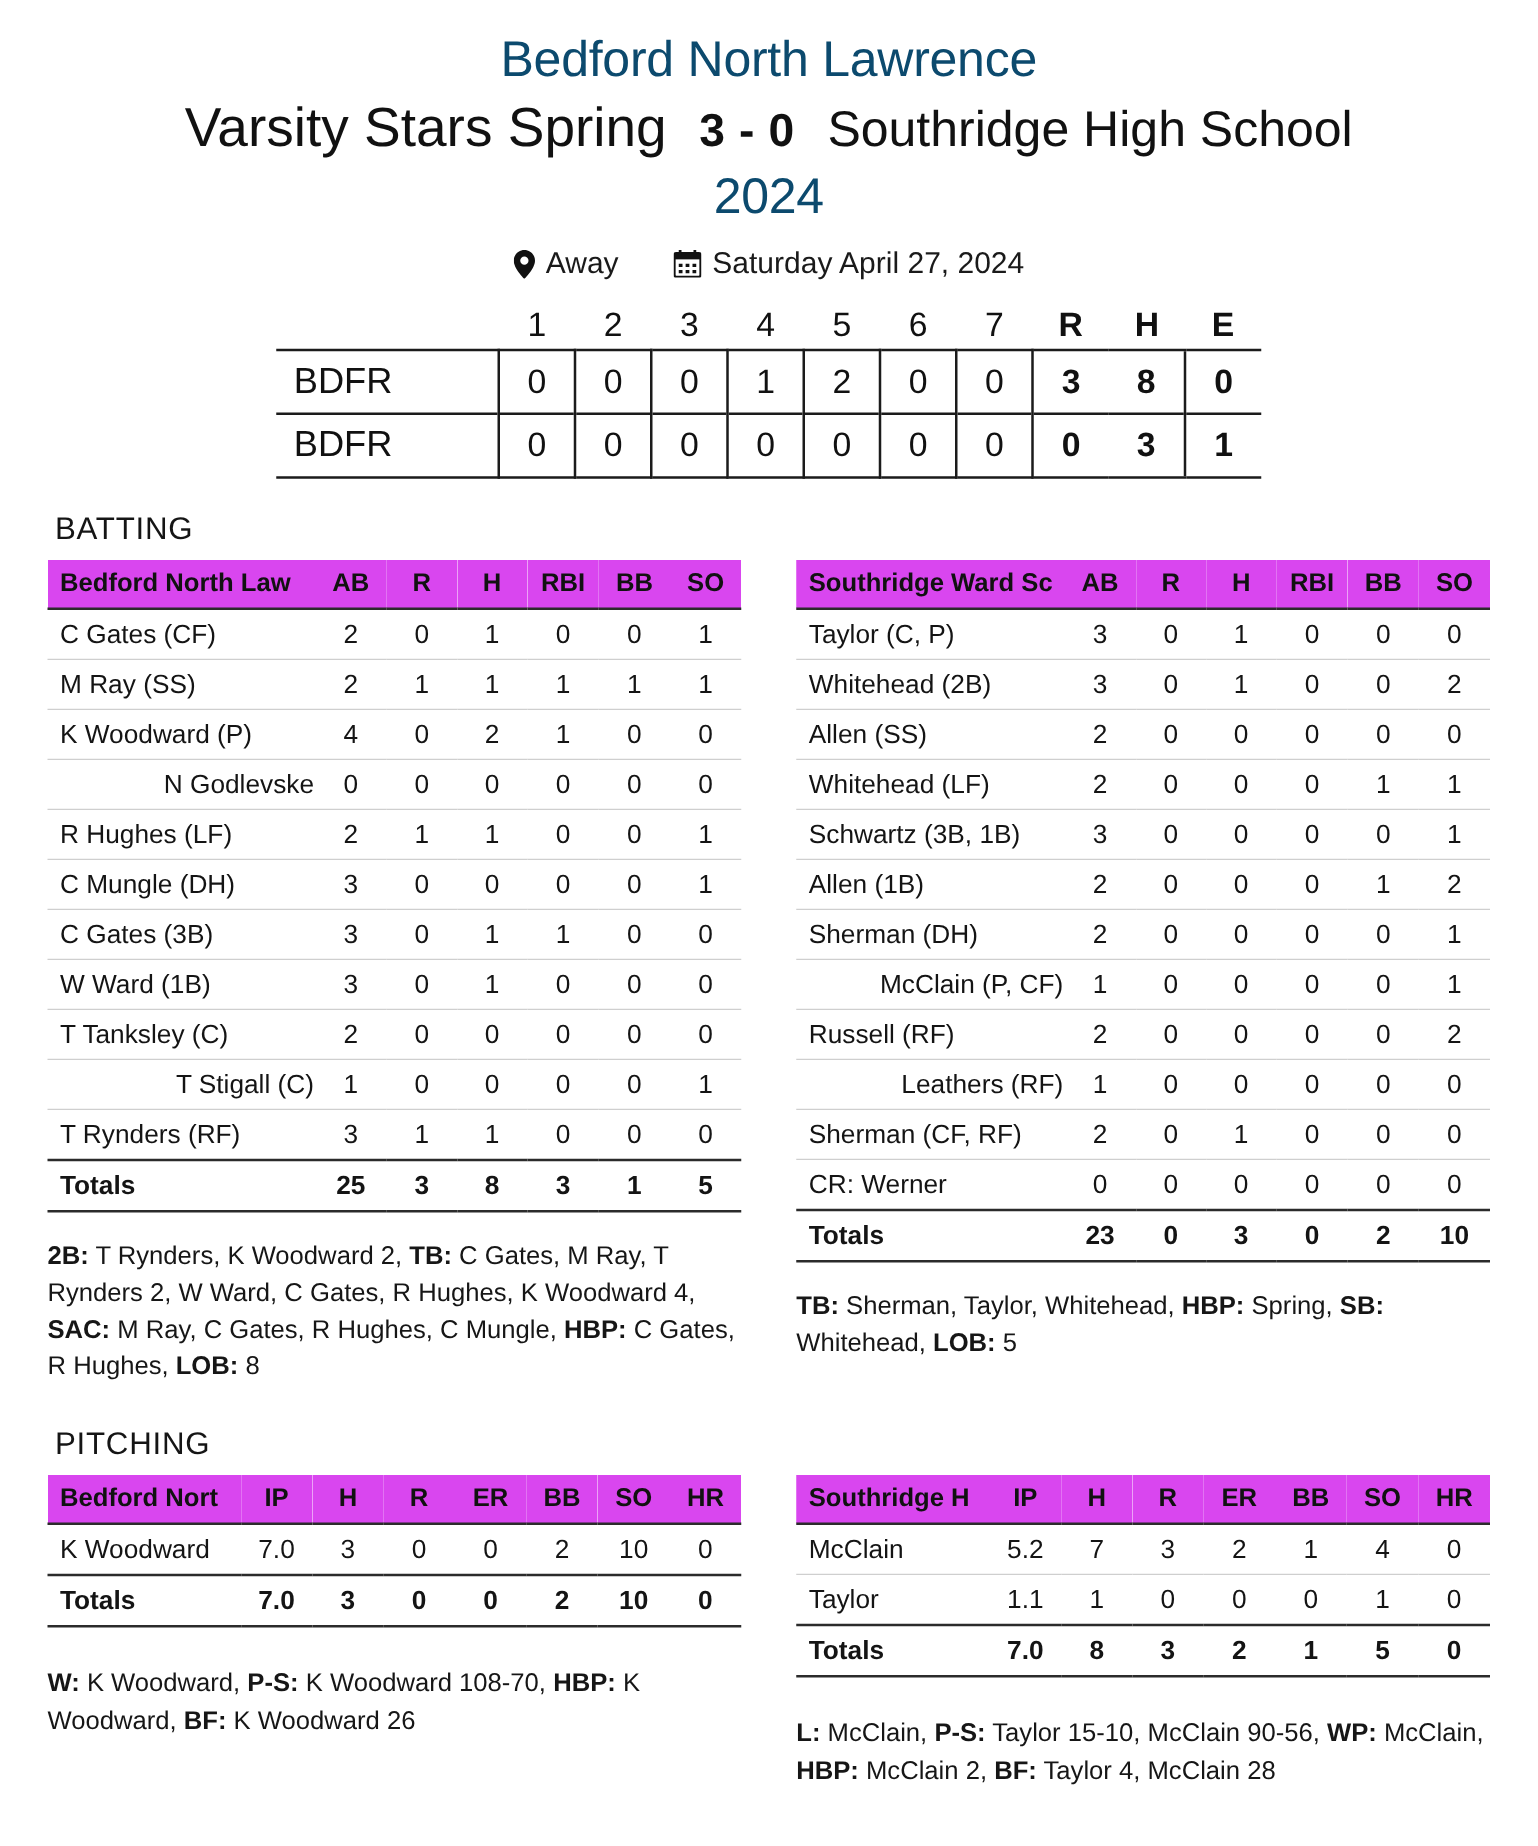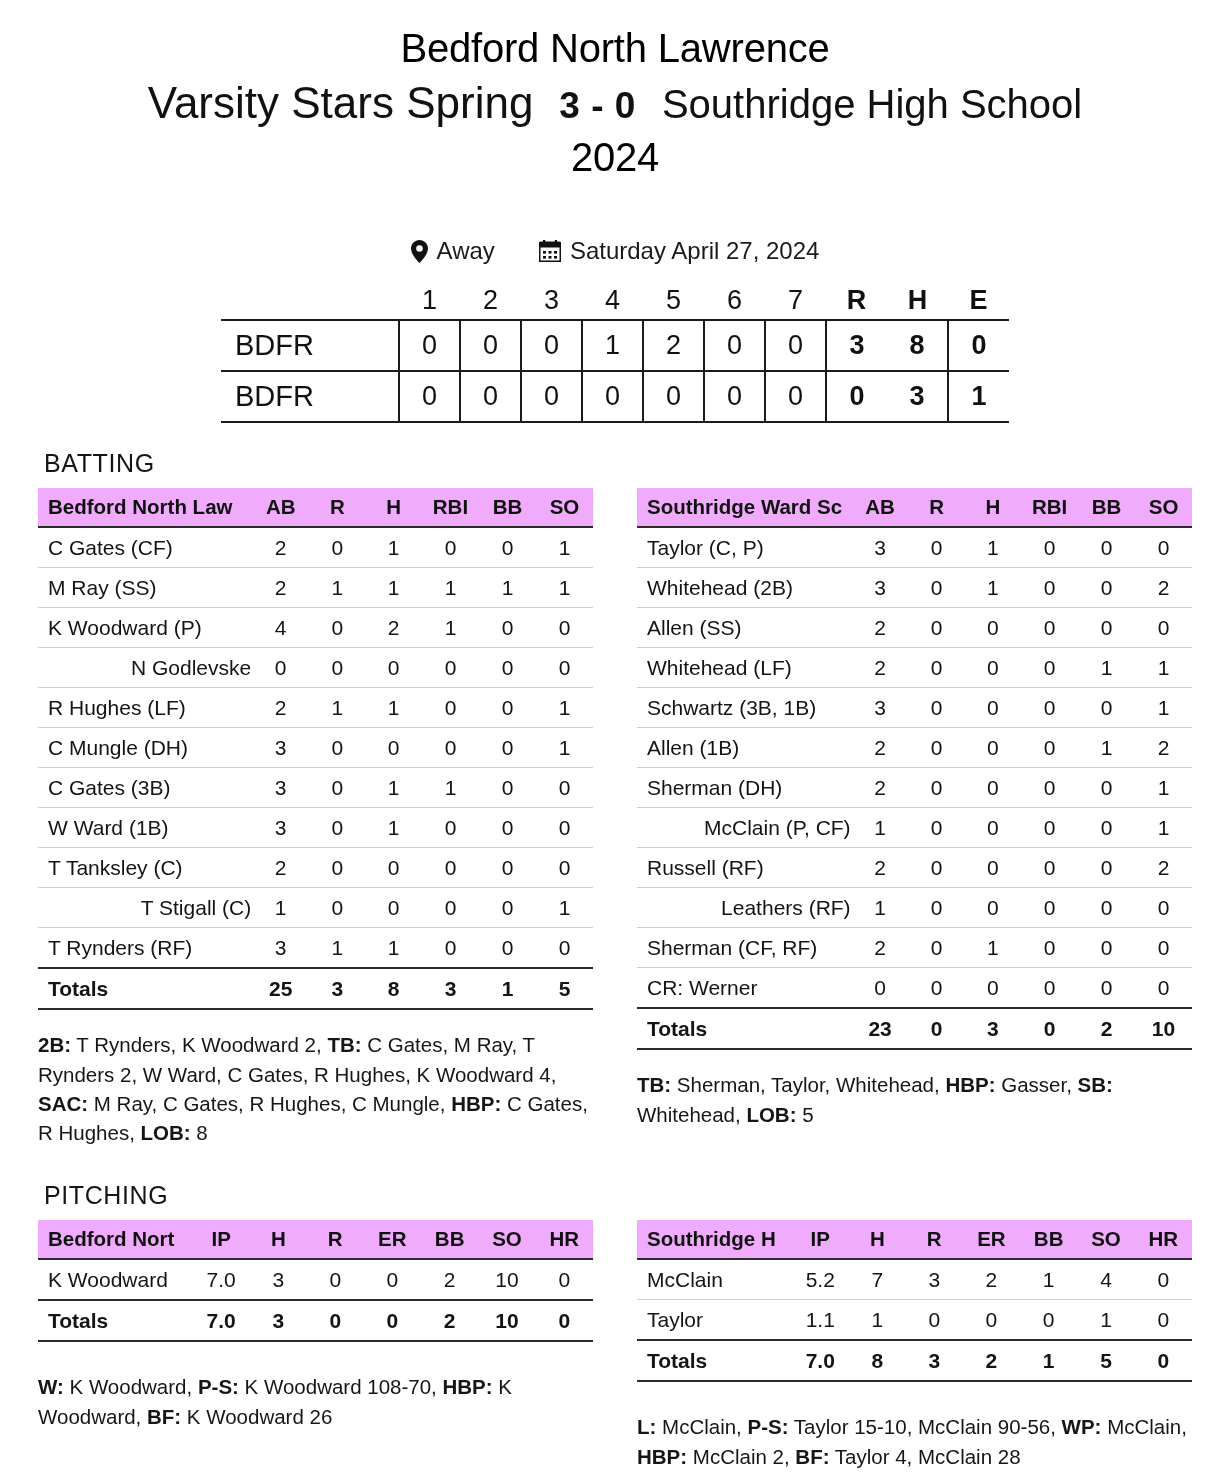--- a/index.html
+++ b/index.html
@@ -26,21 +26,21 @@
   
   .header {
     padding-top: 22px;
     text-align: center;
   }
   .title-line {
     font-size: 40px;
     line-height: 1.30;
     font-weight: 400;
     letter-spacing: -0.2px;
-    color: #000000;
+    color: #0c4a6e;
     display: block;
   }
   .title-row {
     display: block;
     text-align: center;
   }
   .team-left {
     font-size: 44px;
     line-height: 1.30;
   }
@@ -59,21 +59,20 @@
     color: #1a1a1a;
     display: flex;
     justify-content: center;
     align-items: center;
     gap: 44px;
   }
   .meta .chunk {
     display: inline-flex;
     align-items: center;
     gap: 9px;
-    margin-top: 40px;
   }
   .pin-icon svg, .cal-icon svg { display: block; }
 
   
   .linescore-wrap {
     margin-top: 16px;
     display: flex;
     justify-content: center;
   }
   table.linescore {
@@ -135,21 +134,21 @@
     align-items: flex-start;
   }
   .col { width: 566px; }
 
   table.stats {
     width: 100%;
     border-collapse: collapse;
     font-size: 21.5px;
   }
   table.stats thead th {
-    background: #f0abfc;
+    background: #d946ef;
     font-weight: 700;
     font-size: 20.5px;
     height: 36px;
     text-align: center;
     border-bottom: 2.5px solid #2b2b2b;
     white-space: nowrap;
     overflow: hidden;
   }
   table.stats thead th.nm {
     text-align: left;
@@ -558,21 +557,21 @@
               <td>23</td>
               <td>0</td>
               <td>3</td>
               <td>0</td>
               <td>2</td>
               <td>10</td>
             </tr>
           </tbody>
       </table>
 
-      <div class="notes" id="notes-bat-home"><b>TB:</b><span> Sherman, Taylor, Whitehead, </span><b>HBP:</b><span> Gasser, </span><b>SB:</b><span> Whitehead, </span><b>LOB:</b><span> 5</span></div>
+      <div class="notes" id="notes-bat-home"><b>TB:</b><span> Sherman, Taylor, Whitehead, </span><b>HBP:</b><span> Spring, </span><b>SB:</b><span> Whitehead, </span><b>LOB:</b><span> 5</span></div>
     </div>
   </div>
 
   <div class="section-title" id="pitching-title">PITCHING</div>
 
   <div class="cols">
     <div class="col">
       <table class="stats pt">
         <colgroup>
           <col class="c-nm">

